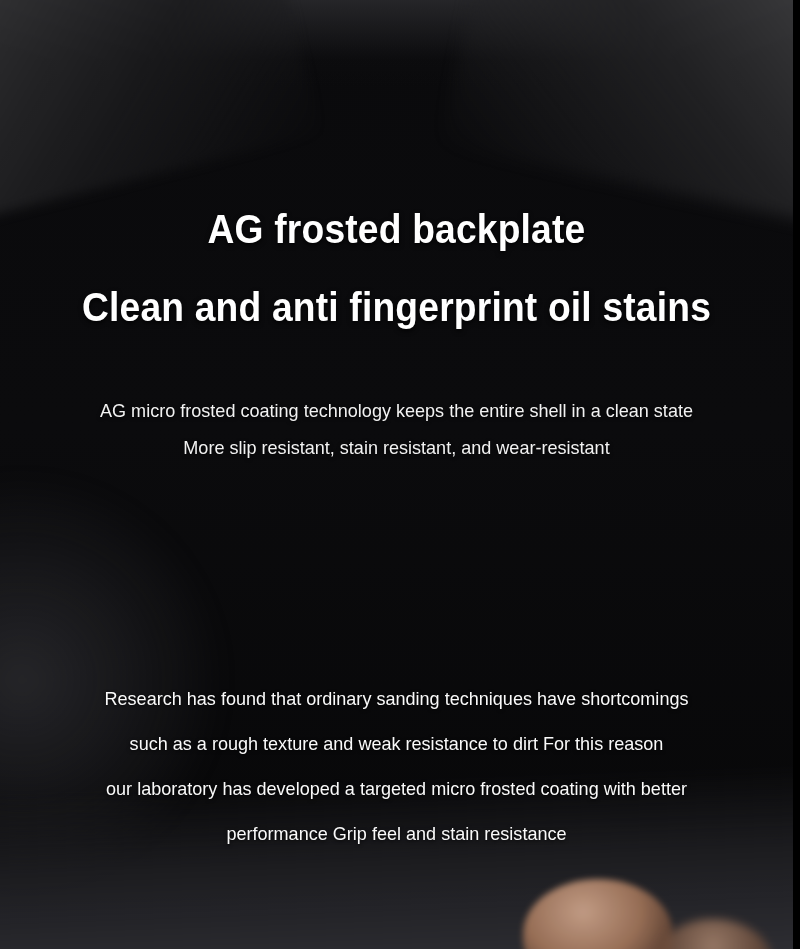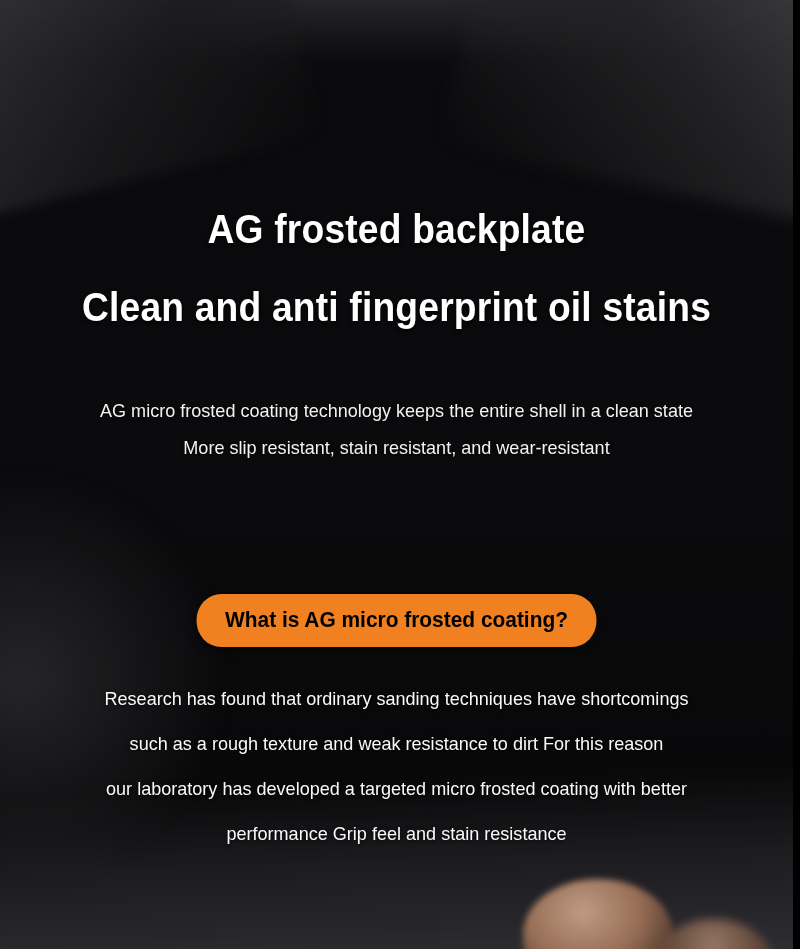--- a/index.html
+++ b/index.html
@@ -185,23 +185,20 @@
 
     <h1 class="headline headline-1">AG frosted backplate</h1>
 
     <h1 class="headline headline-2">Clean and anti fingerprint oil stains</h1>
 
     <div class="subcopy">
       <div>AG micro frosted coating technology keeps the entire shell in a clean state</div>
       <div>More slip resistant, stain resistant, and wear-resistant</div>
     </div>
 
-    <div class="pill-wrap">
-      <div class="pill">What is AG micro frosted coating?</div>
-    </div>
 
     <div class="body-copy">
       <div>Research has found that ordinary sanding techniques have shortcomings</div>
       <div>such as a rough texture and weak resistance to dirt For this reason</div>
       <div>our laboratory has developed a targeted micro frosted coating with better</div>
       <div>performance Grip feel and stain resistance</div>
     </div>
 
   </div>
 </div>

